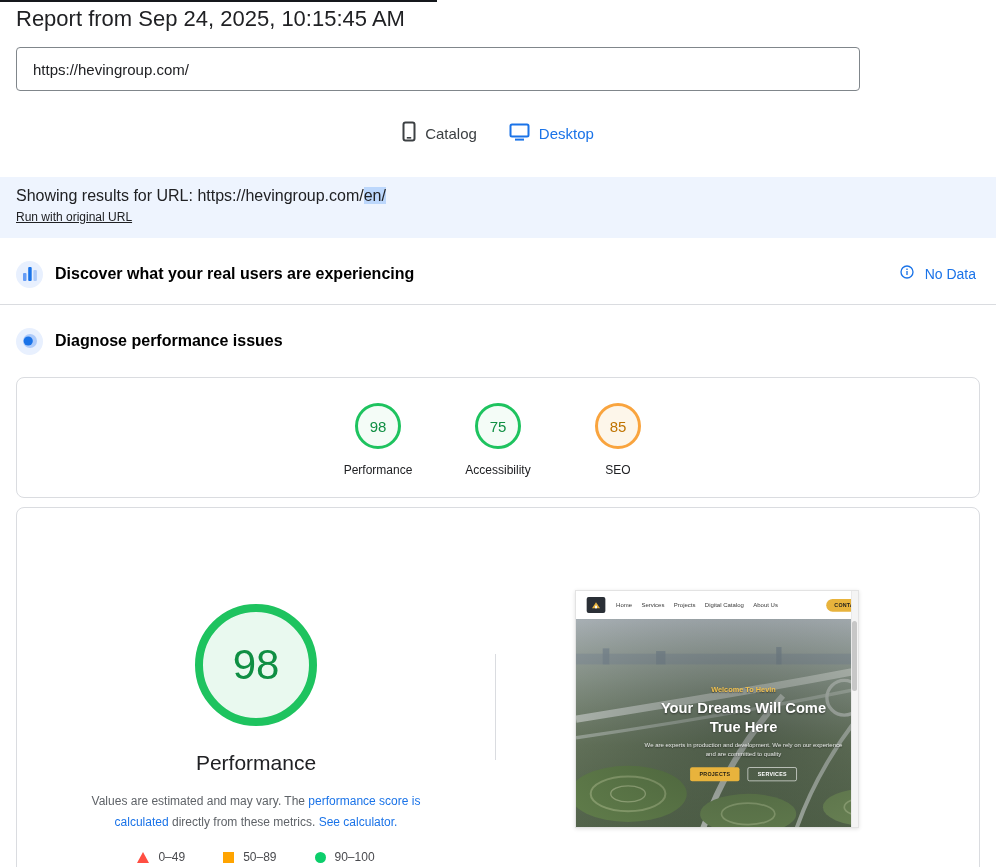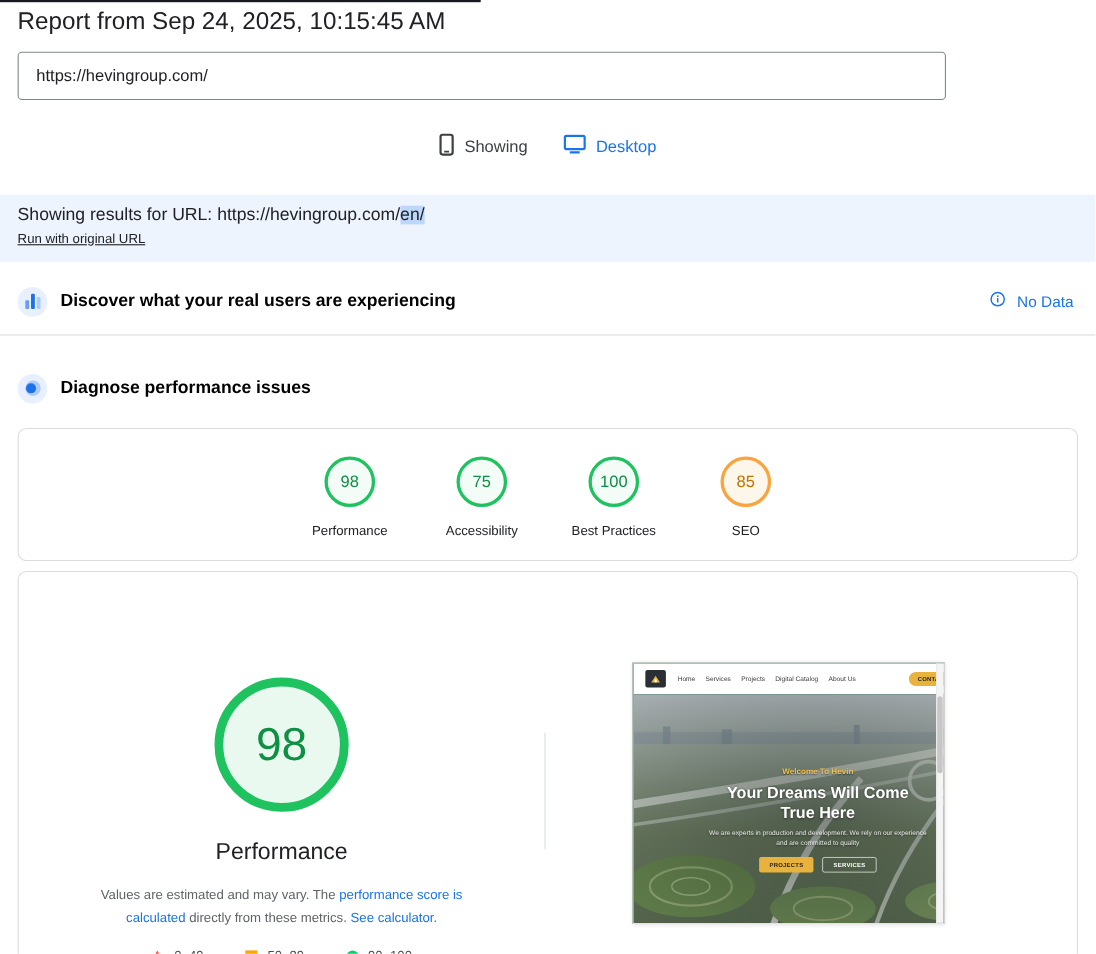--- a/index.html
+++ b/index.html
@@ -27,21 +27,21 @@
   .device-tabs { display: flex; justify-content: center; align-items: center; gap: 32px; margin-top: 26px; height: 32px; }
   .tab { display: flex; align-items: center; gap: 9px; font-size: 15px; cursor: pointer; }
   .tab-mobile { color: #3c4043; }
   .tab-desktop { color: var(--accent-blue, #1a73e8); }
 
   .redirect-banner { margin-top: 28px; background: var(--banner-bg, #eef4fe); padding: 9px 16px 11px; font-size: 16px; line-height: 20px; }
   .hl { background: var(--banner-highlight, #bcd7fc); }
   .banner-link { display: inline-block; margin-top: 1px; color: #202124; text-decoration: underline; cursor: pointer; font-size: 12px; }
 
   .section-row { display: flex; align-items: center; margin: 22px 16px 0; height: 28px; }
-  .section-row.lab { margin-top: 34px; }
+  .section-row.lab { margin-top: 22px; }
   .sec-icon { width: 27px; height: 27px; border-radius: 50%; background: #e8f0fe; display: flex; align-items: center; justify-content: center; flex: none; }
   .section-title { margin-left: 12px; font-size: 16px; font-weight: 700; color: #000000; }
   .section-status { margin-left: auto; display: flex; align-items: center; gap: 10px; margin-right: 4px; }
   .status-label { color: var(--accent-blue, #1a73e8); font-size: 14px; }
 
   .divider { border: none; border-top: 1px solid var(--divider, #dadce0); margin: 16px 0 0; }
 
   .card { margin: 0 16px; border: 1px solid var(--divider, #dadce0); border-radius: 8px; background: #fff; }
 
   .scores-card { margin-top: 22px; display: flex; justify-content: center; gap: 20px; padding: 25px 0 20px; }
@@ -97,21 +97,21 @@
 </div>
 
 <div class="device-tabs">
   <div class="tab tab-mobile">
     <span>
       <svg width="14" height="21" viewBox="0 0 14 21">
           <rect x="1.5" y="1.5" width="11" height="18" rx="2" fill="none" stroke="currentColor" stroke-width="2"></rect>
           <line x1="4.8" y1="16.8" x2="9.2" y2="16.8" stroke="currentColor" stroke-width="1.6"></line>
         </svg>
     </span>
-    <span>Showing</span>
+    <span>Catalog</span>
   </div>
   <div class="tab tab-desktop">
     <span>
       <svg width="21" height="18" viewBox="0 0 21 18">
           <rect x="1.5" y="1.5" width="18" height="12" rx="1.5" fill="none" stroke="currentColor" stroke-width="2"></rect>
           <line x1="6" y1="16.6" x2="15" y2="16.6" stroke="currentColor" stroke-width="2"></line>
         </svg>
     </span>
     <span>Desktop</span>
   </div>
@@ -156,24 +156,20 @@
 </div>
 
 <div class="card scores-card">
   <div class="score-item">
     <div class="score-circle" data-tone="green">98</div>
     <div class="score-label">Performance</div>
   </div>
   <div class="score-item">
     <div class="score-circle" data-tone="green">75</div>
     <div class="score-label">Accessibility</div>
-  </div>
-  <div class="score-item">
-    <div class="score-circle" data-tone="green">100</div>
-    <div class="score-label">Best Practices</div>
   </div>
   <div class="score-item">
     <div class="score-circle" data-tone="orange">85</div>
     <div class="score-label">SEO</div>
   </div>
 </div>
 
 <div class="card perf-card">
   <div class="perf-left">
     <div class="gauge">98</div>

